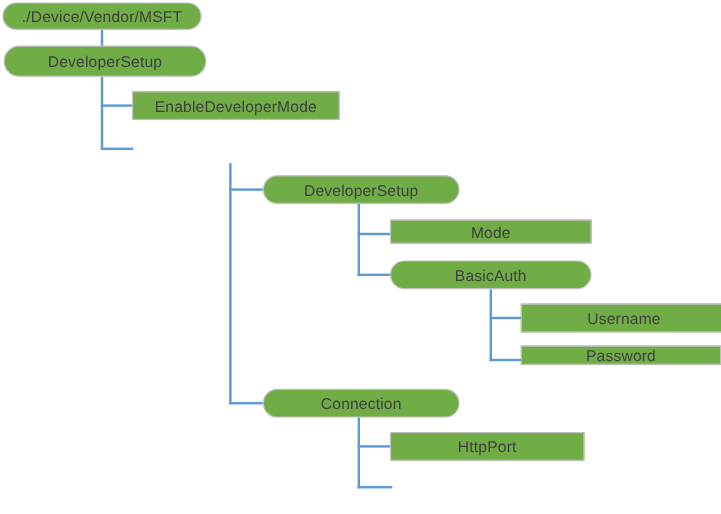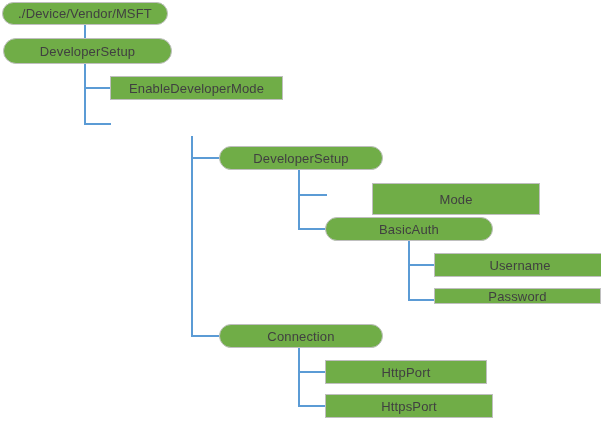--- a/index.html
+++ b/index.html
@@ -99,21 +99,21 @@
 
   <div class="node rect" style="left:110px; top:76px; width:173px; height:24px;">
     <span class="node-label">EnableDeveloperMode</span>
   </div>
 
 
   <div class="node pill" style="left:219px; top:146px; width:164px; height:24px;">
     <span class="node-label">DeveloperSetup</span>
   </div>
 
-  <div class="node rect" style="left:325px; top:183px; width:168px; height:32px;margin-left:47px;">
+  <div class="node rect" style="left:325px; top:183px; width:168px; height:20px;">
     <span class="node-label">Mode</span>
   </div>
 
   <div class="node pill" style="left:325px; top:217px; width:168px; height:24px;">
     <span class="node-label">BasicAuth</span>
   </div>
 
   <div class="node rect" style="left:434px; top:253px; width:172px; height:24px;">
     <span class="node-label">Username</span>
   </div>
@@ -123,17 +123,14 @@
   </div>
 
   <div class="node pill" style="left:219px; top:324px; width:164px; height:24px;">
     <span class="node-label">Connection</span>
   </div>
 
   <div class="node rect" style="left:325px; top:360px; width:162px; height:24px;">
     <span class="node-label">HttpPort</span>
   </div>
 
-  <div class="node rect" style="left:325px; top:394px; width:168px; height:24px;">
-    <span class="node-label">HttpsPort</span>
-  </div>
 
 </div>
 
 </body></html>

